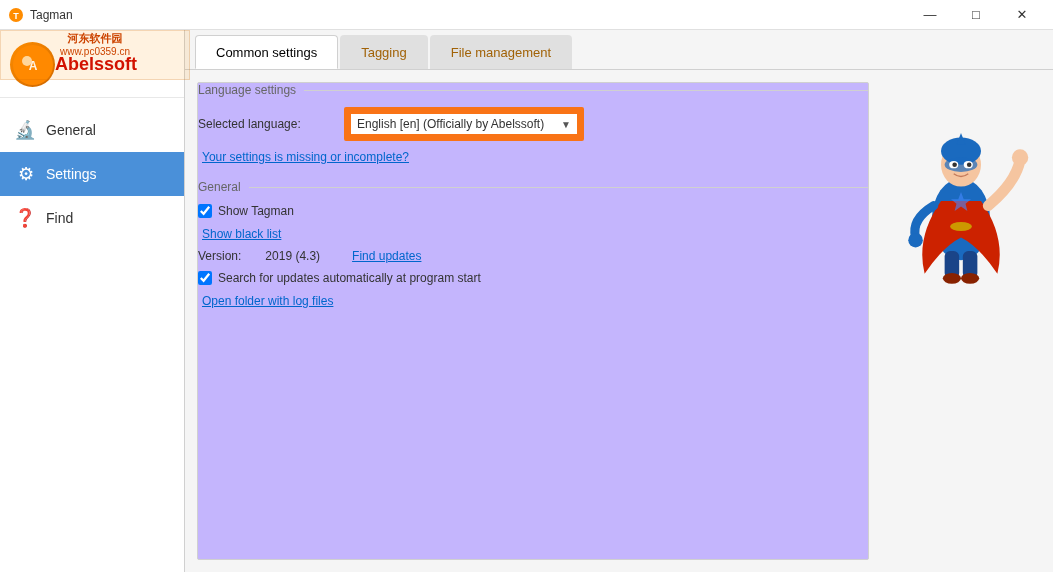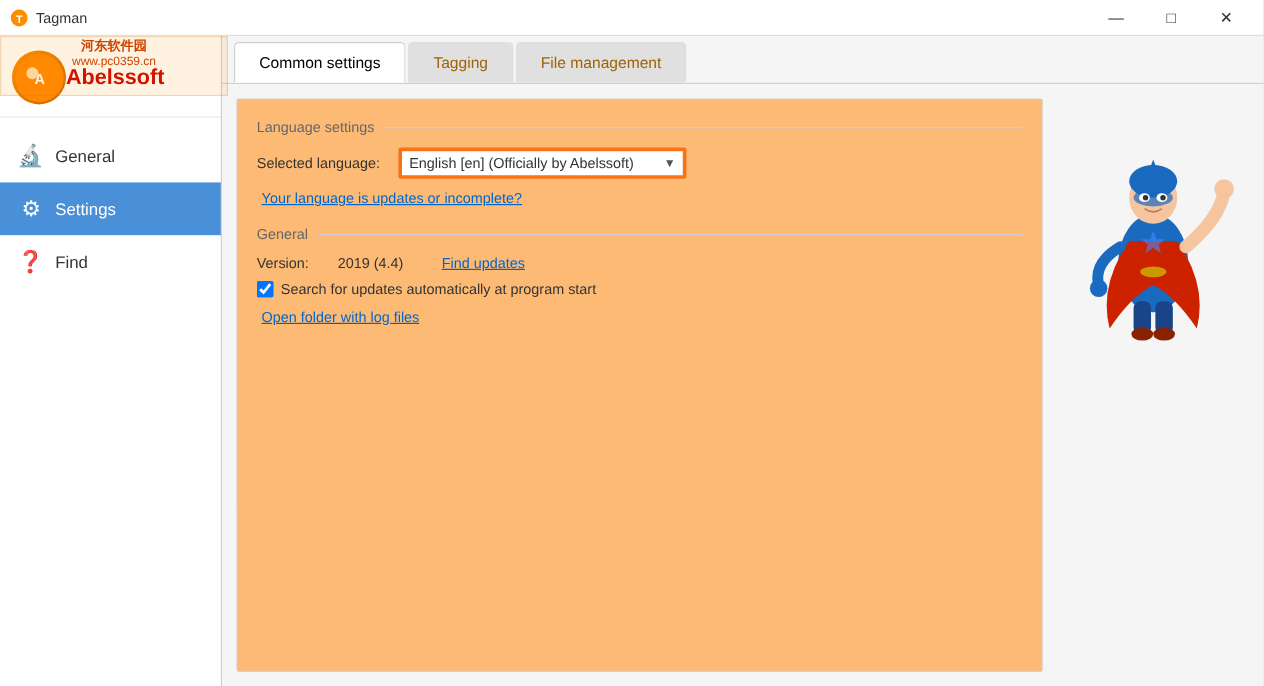--- a/index.html
+++ b/index.html
@@ -150,24 +150,23 @@
     
     .panel {
       flex: 1;
       background: #f5f5f5;
       padding: 12px;
       display: flex;
       gap: 12px;
     }
     .settings-card {
       flex: 1;
-      background: #fdba74;
+      background: #c4b5fd;
       border: 1px solid #d0d0d0;
       border-radius: 2px;
-      padding: 16px;
     }
 
     
     .section-label {
       font-size: 12px;
       color: #666;
       margin-bottom: 10px;
       position: relative;
       display: flex;
       align-items: center;
@@ -177,33 +176,34 @@
       flex: 1;
       height: 1px;
       background: #d0d0d0;
       margin-left: 8px;
     }
 
     .form-row {
       display: flex;
       align-items: center;
       margin-bottom: 8px;
+      gap: 28px;
     }
     .form-row label {
       font-size: 12px;
       color: #333;
       margin-right: 8px;
       min-width: 110px;
     }
 
     
     .select-wrapper {
       display: flex;
       align-items: center;
-      border: 3px solid #f97316;
+      border: 7px solid #f97316;
       border-radius: 2px;
       background: #fff;
       padding: 3px 6px;
       min-width: 240px;
     }
     .select-value {
       flex: 1;
       font-size: 12px;
       color: #333;
     }
@@ -357,33 +357,40 @@
 
         <div class="form-row">
           <label>Selected language:</label>
           <div class="select-wrapper">
             <span class="select-value">English [en] (Officially by Abelssoft)</span>
             <span class="select-arrow">▼</span>
           </div>
         </div>
 
         <div style="margin-bottom: 16px; padding-left: 4px;">
-          <a class="link">Your language is updates or incomplete?</a>
+          <a class="link">Your settings is missing or incomplete?</a>
         </div>
 
         <div class="section-gap">
           <div class="section-label">
             <span>General</span>
           </div>
 
-
+          <div class="checkbox-row">
+            <input type="checkbox" checked="" style="">
+            <span>Show Tagman</span>
+          </div>
+
+          <div style="padding-left: 4px; margin-bottom: 8px;">
+            <a class="link">Show black list</a>
+          </div>
 
           <div class="version-row">
             <span class="version-label">Version:</span>
-            <span class="version-value">2019 (4.4)</span>
+            <span class="version-value">2019 (4.3)</span>
             <a class="link">Find updates</a>
           </div>
 
           <div class="checkbox-row">
             <input type="checkbox" checked="" style="">
             <span>Search for updates automatically at program start</span>
           </div>
 
           <div style="padding-left: 4px; margin-top: 4px;">
             <a class="link">Open folder with log files</a>

